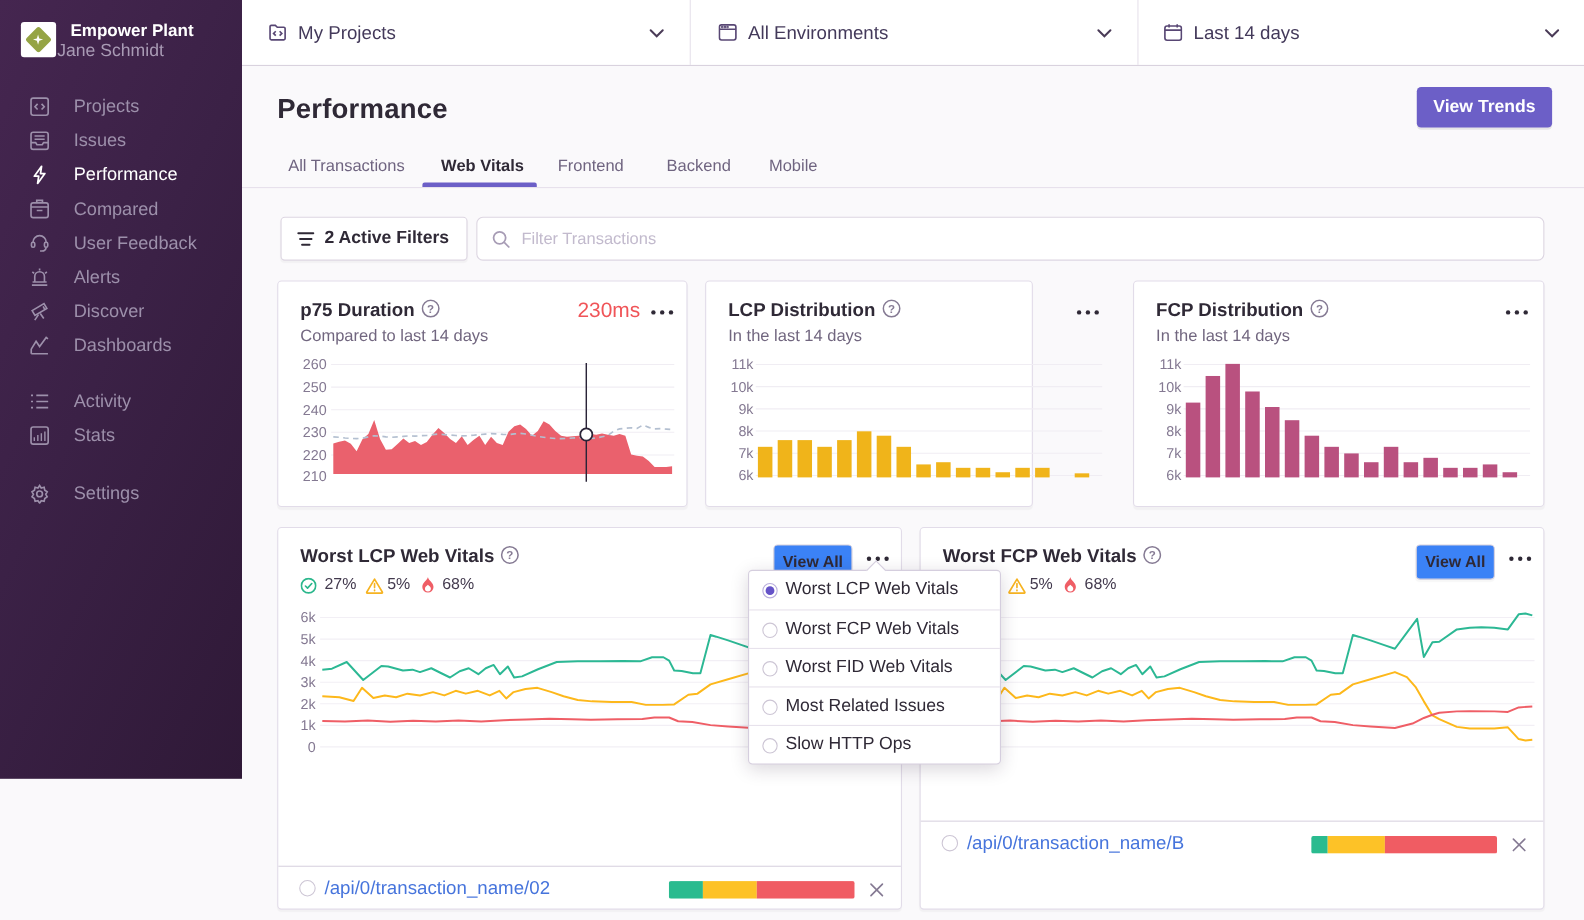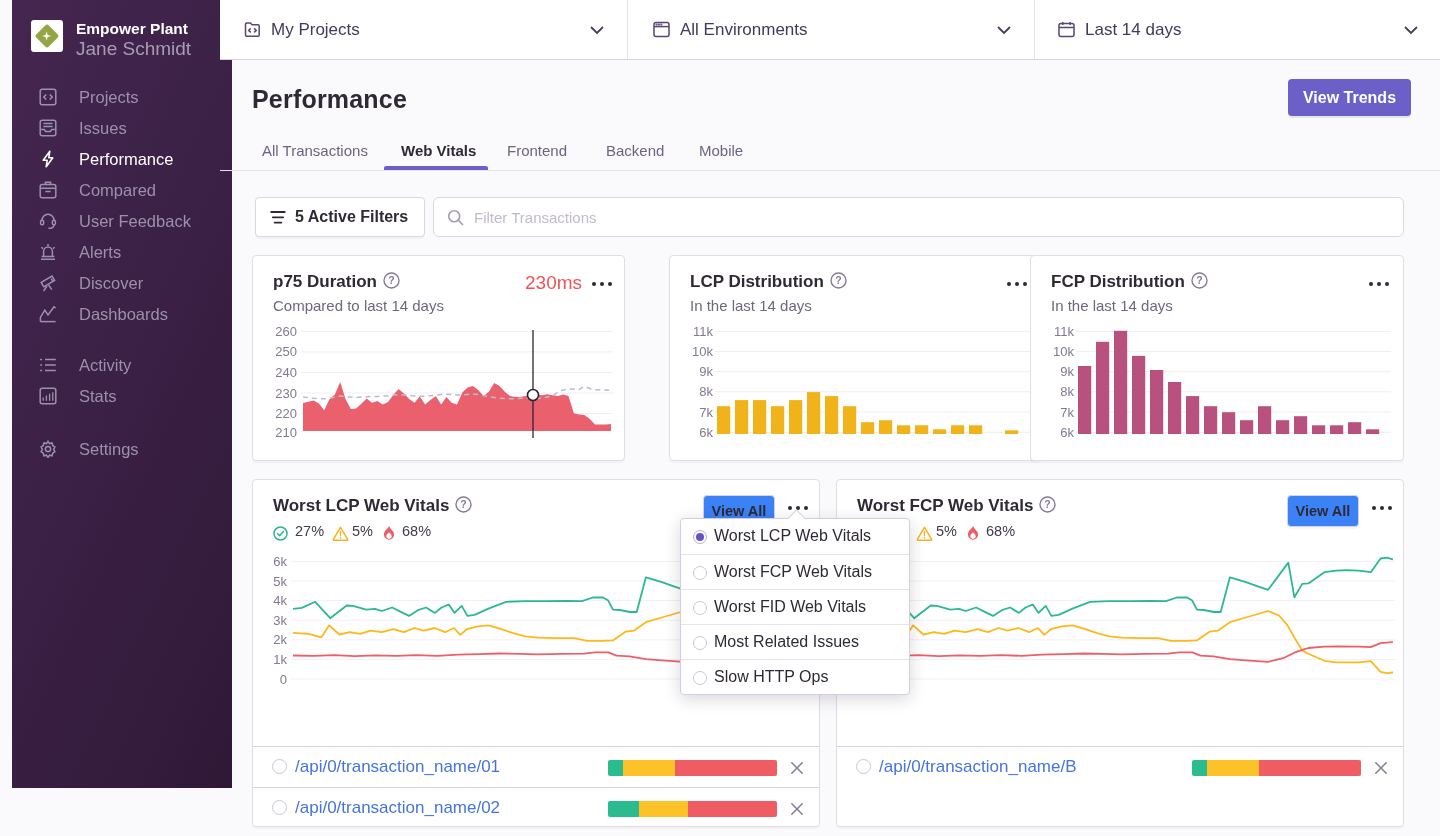--- a/index.html
+++ b/index.html
@@ -1,23 +1,23 @@
 <!DOCTYPE html>
 <html><head>
 <meta charset="utf-8">
 <style>
 * { margin:0; padding:0; box-sizing:border-box; }
 html,body { width:1440px; height:836px; overflow:hidden; font-family:"Liberation Sans", sans-serif; background:#faf9fb; }
 
-#sidebar { position:absolute; left:0; top:0; width:220px; height:788px;
-  background:linear-gradient(115deg,#452650 0%,#3b2146 45%,#2f1937 100%);margin-left:12px; }
+#sidebar { position:absolute; left:0; top:0; width:220px; height:708px;
+  background:linear-gradient(115deg,#452650 0%,#3b2146 45%,#2f1937 100%); }
 #logo { position:absolute; left:19px; top:20px; width:32px; height:32px; background:#fff; border-radius:3px; }
 #logo svg { position:absolute; left:4px; top:4px; }
 .orgname { position:absolute; left:64px; top:20px; color:#fff; font-size:15.5px; font-weight:bold; }
-.username { position:absolute; left:64px; top:38px; color:#a99bb5; font-size:19px; }
+.username { position:absolute; left:52px; top:38px; color:#a99bb5; font-size:16px; }
 .navitem { position:absolute; left:27px; height:22px; color:#9d90ab; font-size:16.5px; display:flex; align-items:center; }
 .navitem svg { margin-right:22px; flex:none; }
 .navitem.active { color:#fff; }
 .navitem span { white-space:nowrap; }
 
 #topbar { position:absolute; left:220px; top:0; width:1220px; height:60px; background:#fff; border-bottom:1px solid #d9d2de; }
 .tbsec { position:absolute; top:0; height:59px; }
 .tbsec .sep { position:absolute; right:0; top:0; height:59px; width:1px; background:#e7e2ec; }
 .tblabel { position:absolute; top:20px; font-size:17px; color:#43395a; }
 .tbicon { position:absolute; top:21px; }
@@ -209,21 +209,21 @@
 <div class="tab active" style="left:401px;">Web Vitals</div>
 <div class="tab" style="left:507px;">Frontend</div>
 <div class="tab" style="left:606px;">Backend</div>
 <div class="tab" style="left:699px;">Mobile</div>
 <div id="tabunder"></div>
 
 <div id="filterbtn">
   <svg style="position:absolute;left:14px;top:12px;" width="18" height="15" viewBox="0 0 18 15" fill="none" stroke="#2f2936" stroke-width="1.8" stroke-linecap="round">
       <path d="M1.2 2 h13.6 M2.8 7.3 h10.4 M4.6 12.6 h6.8"></path>
     </svg>
-  <div class="txt">5 Active Filters</div>
+  <div class="txt">2 Active Filters</div>
 </div>
 <div id="searchbox">
   <svg style="position:absolute;left:13px;top:11px;" width="18" height="18" viewBox="0 0 18 18" fill="none" stroke="#a79cb5" stroke-width="1.6">
       <circle cx="7.2" cy="7.2" r="5.5"></circle>
       <path d="M11.4 11.4 L16 16"></path>
     </svg>
   <div class="ph">Filter Transactions</div>
 </div>
 
 <div class="card" style="left:252px;top:255px;width:373px;height:206px;">
@@ -250,21 +250,21 @@
 <text x="44" y="79.9" text-anchor="end" font-size="13" fill="#847992" font-family="Liberation Sans, sans-serif">260</text>
         <text x="44" y="100.4" text-anchor="end" font-size="13" fill="#847992" font-family="Liberation Sans, sans-serif">250</text>
         <text x="44" y="121.0" text-anchor="end" font-size="13" fill="#847992" font-family="Liberation Sans, sans-serif">240</text>
         <text x="44" y="141.5" text-anchor="end" font-size="13" fill="#847992" font-family="Liberation Sans, sans-serif">230</text>
         <text x="44" y="162.1" text-anchor="end" font-size="13" fill="#847992" font-family="Liberation Sans, sans-serif">220</text>
         <text x="44" y="181.0" text-anchor="end" font-size="13" fill="#847992" font-family="Liberation Sans, sans-serif">210</text>
 </svg></div>
   <div class="cardsub">Compared to last 14 days</div>
 </div>
 
-<div class="card" style="left:641px;top:255px;width:373px;height:206px;margin-left:28px;">
+<div class="card" style="left:641px;top:255px;width:298px;height:206px;">
   <div class="cardtitle">LCP Distribution<span class="q"><svg width="17" height="17" viewBox="0 0 17 17">
           <circle cx="8.5" cy="8.5" r="7.5" fill="none" stroke="#867b94" stroke-width="1.4"></circle>
           <text x="8.5" y="12.1" text-anchor="middle" font-size="10.5" font-weight="bold" fill="#867b94" font-family="Liberation Sans, sans-serif">?</text>
         </svg></span></div>
   <div class="dots" style="left:337px;top:23px;">
       <i></i>
       <i></i>
       <i></i>
     </div>
   <div class="chartwrap"><svg width="373" height="206" viewBox="0 0 373 206">
@@ -376,32 +376,20 @@
         <polyline points="40.0,152.9 55.5,153.9 68.4,157.3 76.1,145.3 86.4,154.5 96.8,152.2 107.1,153.9 117.4,150.6 128.8,152.2 140.6,149.2 150.9,152.2 161.3,148.0 170.5,150.6 181.4,148.0 192.2,152.2 201.0,148.0 207.2,154.9 213.9,149.2 224.7,146.3 235.6,145.3 248.5,149.2 259.3,152.9 272.2,156.3 285.1,157.6 303.2,158.2 321.2,158.2 334.1,160.8 349.6,160.8 359.9,160.4 372.8,151.6 381.1,150.6 392.9,142.2 408.9,137.5 431.1,131.0 442.0,135.5 450.2,144.9 457.4,157.6 465.2,170.4 471.4,173.7 487.4,180.8 499.2,182.3 521.4,182.3 533.8,181.2 543.6,191.9 549.8,193.1 556.0,192.5" fill="none" stroke="#fdb81b" stroke-width="1.8" stroke-linejoin="round"></polyline>
         <polyline points="40.0,175.5 60.6,175.9 81.3,175.1 101.9,176.1 122.6,175.3 143.2,175.9 163.8,175.1 184.5,175.9 205.1,174.7 225.8,174.1 246.4,173.5 267.0,173.9 284.1,174.3 308.3,173.9 331.0,173.7 341.9,172.3 355.3,172.3 363.5,175.7 376.4,176.3 392.9,179.2 408.9,180.4 431.1,181.8 447.1,177.8 457.4,172.7 465.2,169.8 471.4,168.0 487.4,166.7 499.2,166.5 521.4,166.7 533.8,167.2 543.6,163.1 556.0,162.2" fill="none" stroke="#ef5e66" stroke-width="1.8" stroke-linejoin="round"></polyline>
         <text x="34" y="85.9" text-anchor="end" font-size="13" fill="#847992" font-family="Liberation Sans, sans-serif">6k</text>
         <text x="34" y="105.5" text-anchor="end" font-size="13" fill="#847992" font-family="Liberation Sans, sans-serif">5k</text>
         <text x="34" y="125.1" text-anchor="end" font-size="13" fill="#847992" font-family="Liberation Sans, sans-serif">4k</text>
         <text x="34" y="144.7" text-anchor="end" font-size="13" fill="#847992" font-family="Liberation Sans, sans-serif">3k</text>
         <text x="34" y="164.3" text-anchor="end" font-size="13" fill="#847992" font-family="Liberation Sans, sans-serif">2k</text>
         <text x="34" y="183.9" text-anchor="end" font-size="13" fill="#847992" font-family="Liberation Sans, sans-serif">1k</text>
         <text x="34" y="203.5" text-anchor="end" font-size="13" fill="#847992" font-family="Liberation Sans, sans-serif">0</text>
       </svg></div>
-  <div class="trow" style="top:266px;">
-      <div class="radio"></div>
-      <div class="link">/api/0/transaction_name/01</div>
-    <div class="vbar">
-        <i style="width:15px;background:#2abb8f"></i>
-        <i style="width:52px;background:#fdc227"></i>
-        <i style="flex:1;background:#f05c63"></i>
-      </div>
-      <svg class="xicon" width="16" height="16" viewBox="0 0 16 16" fill="none" stroke="#857a93" stroke-width="1.5" stroke-linecap="round">
-        <path d="M2.8 2.8 L13.2 13.2 M13.2 2.8 L2.8 13.2"></path>
-      </svg>
-    </div>
   <div class="trow" style="top:307px;">
       <div class="radio"></div>
       <div class="link">/api/0/transaction_name/02</div>
     <div class="vbar">
         <i style="width:31px;background:#2abb8f"></i>
         <i style="width:49px;background:#fdc227"></i>
         <i style="flex:1;background:#f05c63"></i>
       </div>
       <svg class="xicon" width="16" height="16" viewBox="0 0 16 16" fill="none" stroke="#857a93" stroke-width="1.5" stroke-linecap="round">
         <path d="M2.8 2.8 L13.2 13.2 M13.2 2.8 L2.8 13.2"></path>

